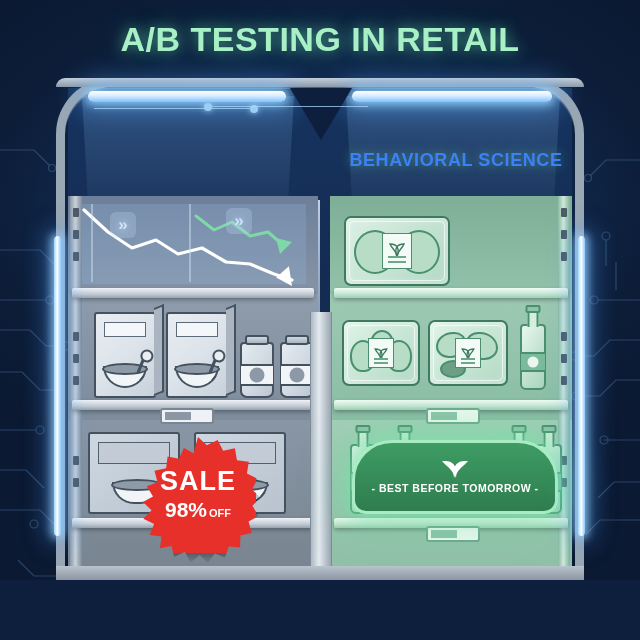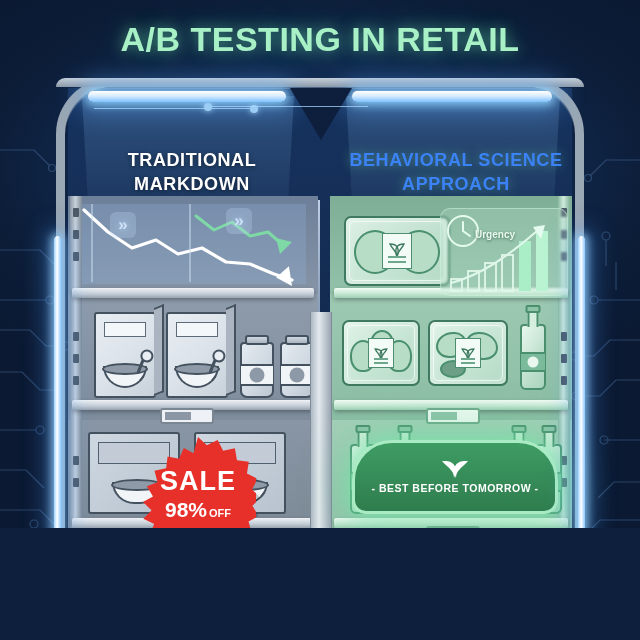--- a/index.html
+++ b/index.html
@@ -2,21 +2,21 @@
 <html><head>
 <meta charset="utf-8">
 <style>
   * { margin:0; padding:0; box-sizing:border-box; }
   html,body { width:640px; height:640px; overflow:hidden; }
   body {
     font-family:"Liberation Sans", sans-serif;
     background:#0d1f3c;
     position:relative;
   }
-  #stage { position:absolute; inset:0; width:640px; height:528px; overflow:hidden; background:#0d1f3c; }
+  #stage { position:absolute; inset:0; width:640px; height:640px; overflow:hidden; background:#0d1f3c; }
 
   
   .bg-grad {
     position:absolute; inset:0;
     background:
       radial-gradient(ellipse 70% 45% at 50% 32%, #17386b 0%, #11294e 45%, #0c1d38 75%, #0b1932 100%);
   }
   .circuit { position:absolute; inset:0; opacity:.55; }
 
   
@@ -557,48 +557,24 @@
 
     <div class="shelf-plate green" style="top:322px;left:4px;right:4px;"></div>
     <div class="pricetag green" style="left:96px;top:330px;">
         <b></b>
       </div>
   </div>
 
   <div class="divider"></div>
   <div class="divider-post"></div>
 
-  <div class="panel-head left">
-    <div>TRADITIONAL</div>
-    <div>MARKDOWN</div>
-  </div>
   <div class="panel-head right">
     <div>BEHAVIORAL SCIENCE</div>
-    <div>APPROACH</div>
   </div>
 
-  <div class="widget urgency">
-    <svg width="128" height="88" viewBox="0 0 128 88">
-      <g>
-        <circle cx="22" cy="22" r="15" fill="none" stroke="#e6fbef" stroke-width="2"></circle>
-        <path d="M22 13 V22 L29 27" fill="none" stroke="#e6fbef" stroke-width="2" stroke-linecap="round"></path>
-      </g>
-      <g fill="none" stroke="#dff7ea" stroke-width="1.8">
-        <rect x="10" y="70" width="11" height="12"></rect>
-        <rect x="27" y="62" width="11" height="20"></rect>
-        <rect x="44" y="54" width="11" height="28"></rect>
-        <rect x="61" y="46" width="11" height="36"></rect>
-      </g>
-      <rect x="78" y="32" width="12" height="50" fill="#a9eec6"></rect>
-      <rect x="95" y="22" width="12" height="60" fill="#b9f3d2"></rect>
-      <path d="M10 74 C40 66 66 48 96 22" fill="none" stroke="#dff7ea" stroke-width="2.2"></path>
-      <polygon points="92,18 104,16 100,30" fill="#e6fbef"></polygon>
-    </svg>
-    <div class="wlabel">Urgency</div>
-  </div>
 
 
   <div class="sale">
     <div class="s1">SALE</div>
     <div class="s2">
       <span>98%</span><small>OFF</small>
     </div>
   </div>
 
   <div class="fresh">

